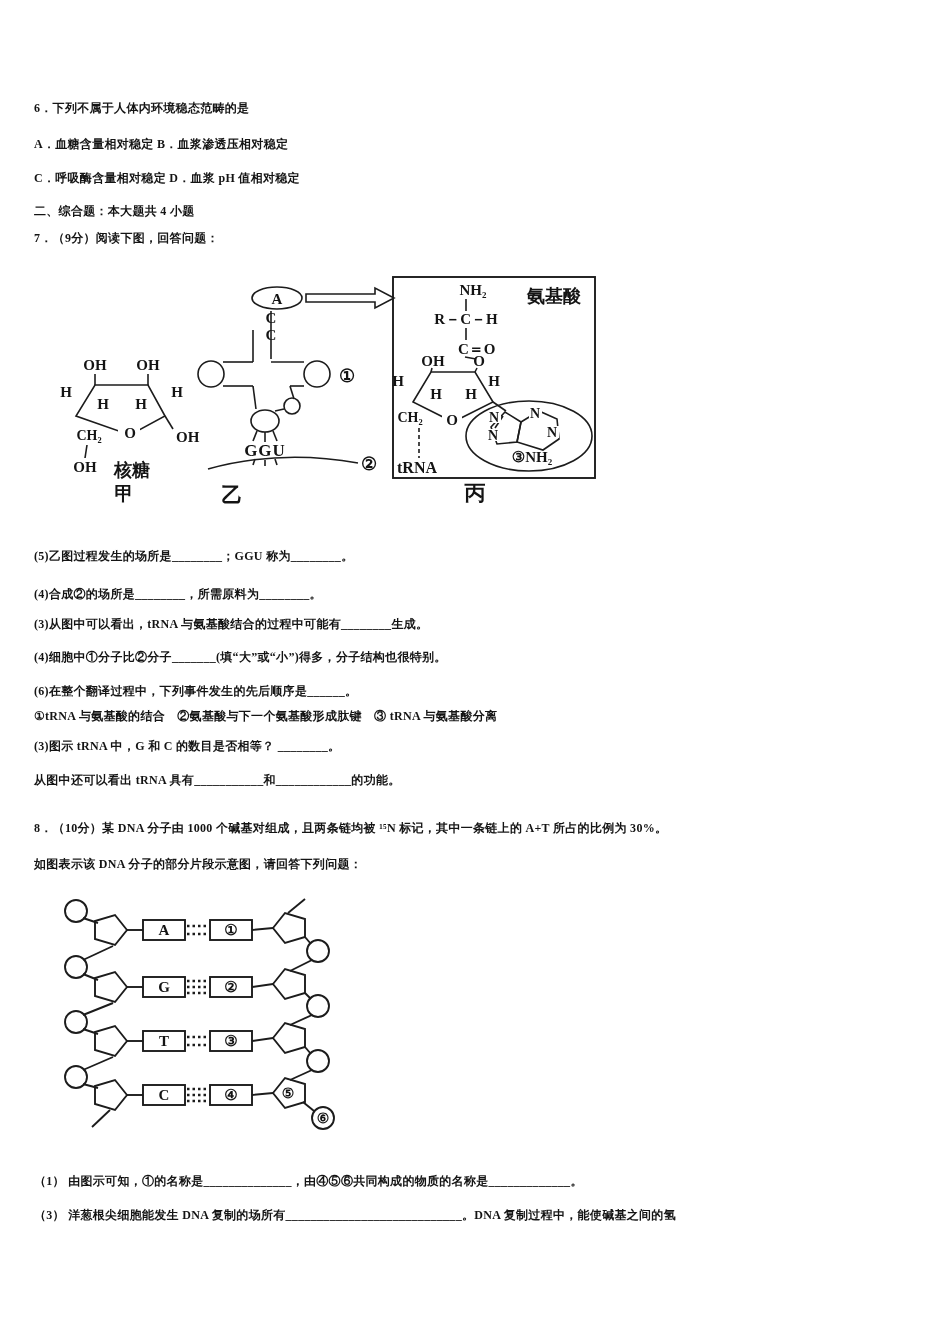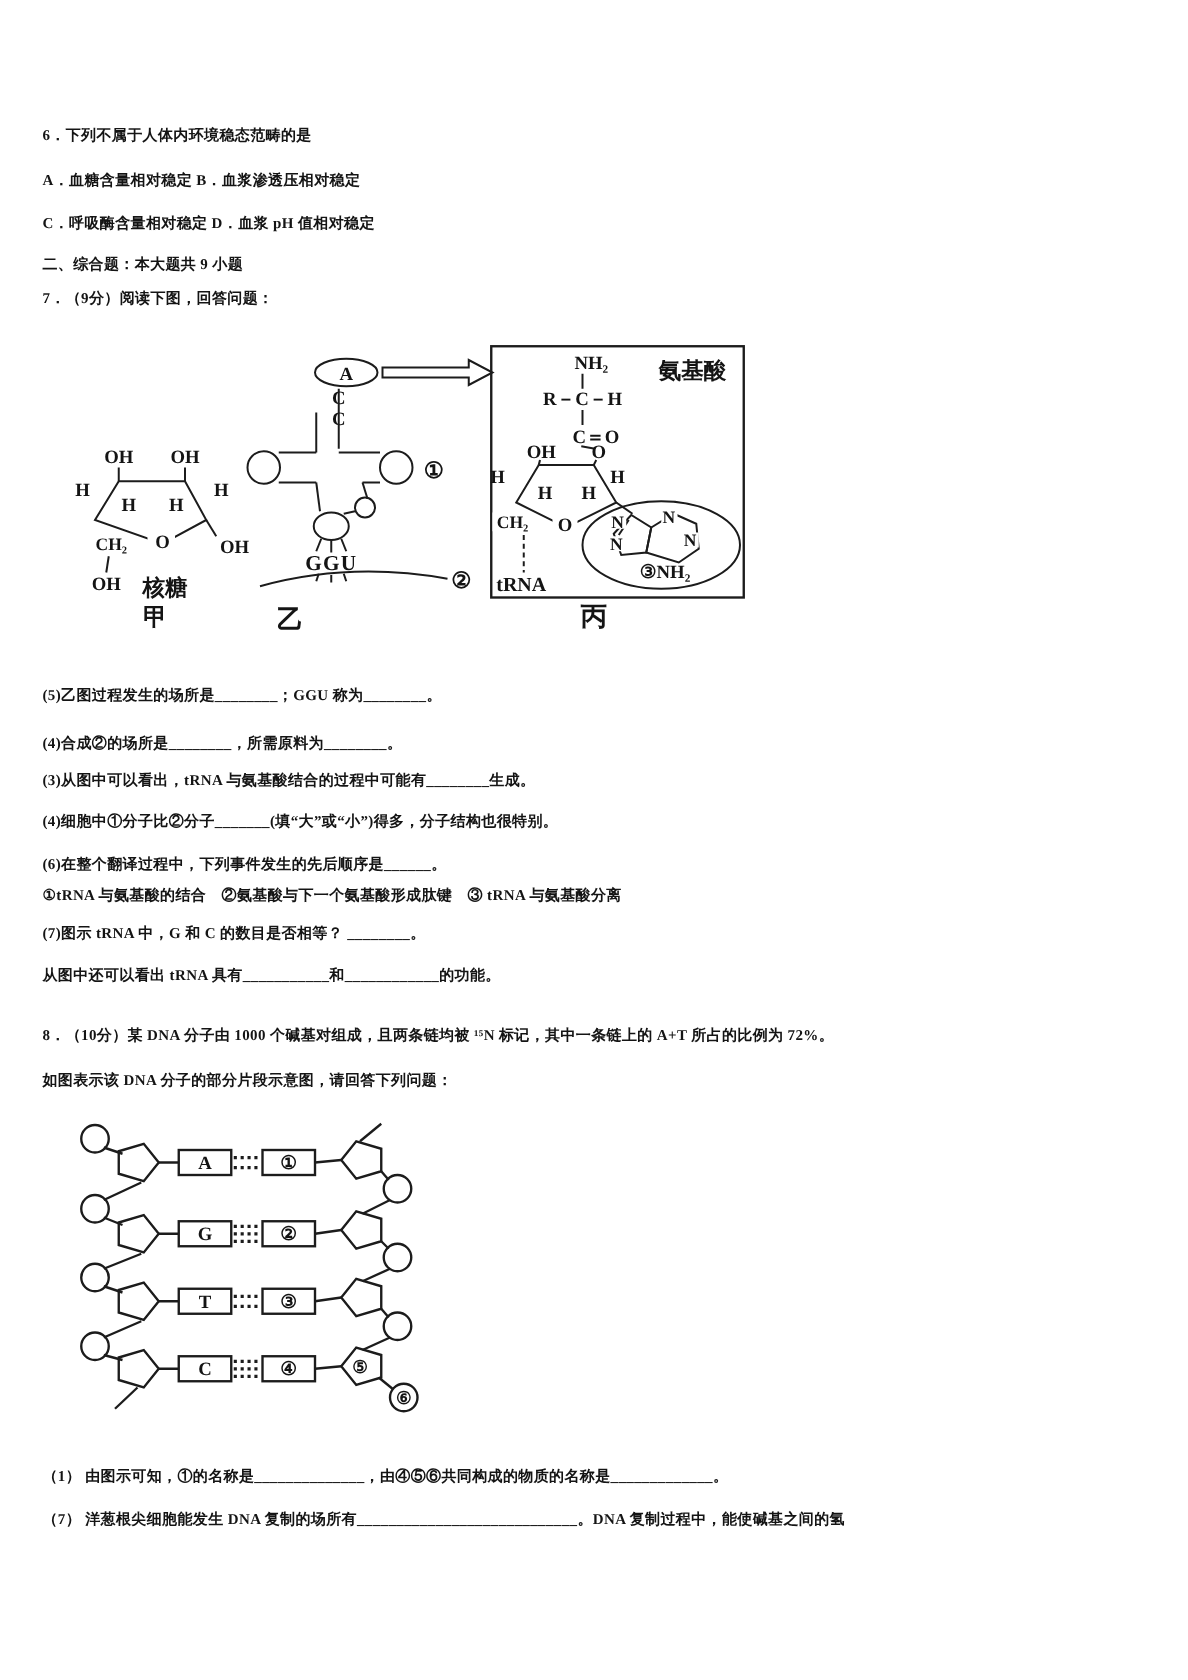--- a/index.html
+++ b/index.html
@@ -12,36 +12,36 @@
   svg .st{stroke:#1c1c1c;stroke-width:1.6;fill:none;}
   svg .st2{stroke:#1c1c1c;stroke-width:1.9;fill:none;}
   svg .wb{fill:#ffffff;}
 </style>
 </head>
 <body>
 
 <div class="line" style="top:100px">6．下列不属于人体内环境稳态范畴的是</div>
 <div class="line" style="top:136px">A．血糖含量相对稳定 B．血浆渗透压相对稳定</div>
 <div class="line" style="top:170px">C．呼吸酶含量相对稳定 D．血浆 pH 值相对稳定</div>
-<div class="line" style="top:203px">二、综合题：本大题共 9 小题</div>
+<div class="line" style="top:203px">二、综合题：本大题共 4 小题</div>
 <div class="line" style="top:230px">7．（9分）阅读下图，回答问题：</div>
 
 <div class="line" style="top:548px">(5)乙图过程发生的场所是________；GGU 称为________。</div>
 <div class="line" style="top:586px">(4)合成②的场所是________，所需原料为________。</div>
 <div class="line" style="top:616px">(3)从图中可以看出，tRNA 与氨基酸结合的过程中可能有________生成。</div>
 <div class="line" style="top:649px">(4)细胞中①分子比②分子_______(填“大”或“小”)得多，分子结构也很特别。</div>
 <div class="line" style="top:683px">(6)在整个翻译过程中，下列事件发生的先后顺序是______。</div>
 <div class="line" style="top:708px">①tRNA 与氨基酸的结合　②氨基酸与下一个氨基酸形成肽键　③ tRNA 与氨基酸分离</div>
-<div class="line" style="top:738px">(7)图示 tRNA 中，G 和 C 的数目是否相等？ ________。</div>
+<div class="line" style="top:738px">(3)图示 tRNA 中，G 和 C 的数目是否相等？ ________。</div>
 <div class="line" style="top:772px">从图中还可以看出 tRNA 具有___________和____________的功能。</div>
 
-<div class="line" style="top:820px">8．（10分）某 DNA 分子由 1000 个碱基对组成，且两条链均被 ¹⁵N 标记，其中一条链上的 A+T 所占的比例为 72%。</div>
+<div class="line" style="top:820px">8．（10分）某 DNA 分子由 1000 个碱基对组成，且两条链均被 ¹⁵N 标记，其中一条链上的 A+T 所占的比例为 30%。</div>
 <div class="line" style="top:856px">如图表示该 DNA 分子的部分片段示意图，请回答下列问题：</div>
 <div class="line" style="top:1173px">（1） 由图示可知，①的名称是______________，由④⑤⑥共同构成的物质的名称是_____________。</div>
-<div class="line" style="top:1207px">（7） 洋葱根尖细胞能发生 DNA 复制的场所有____________________________。DNA 复制过程中，能使碱基之间的氢</div>
+<div class="line" style="top:1207px">（3） 洋葱根尖细胞能发生 DNA 复制的场所有____________________________。DNA 复制过程中，能使碱基之间的氢</div>
 
 <svg class="fig" style="left:42px;top:262px" width="560" height="245" viewBox="0 0 560 245">
 
   <g>
     <path class="st" d="M53,123 L106,123 L123,154 L88,173 L34,154 Z"></path>
     <line class="st" x1="53" y1="123" x2="53" y2="112"></line>
     <line class="st" x1="106" y1="123" x2="106" y2="112"></line>
     <line class="st" x1="123" y1="154" x2="131" y2="167"></line>
     <line class="st" x1="45" y1="183" x2="43" y2="196"></line>
     <rect class="wb" x="76" y="162" width="22" height="14"></rect>

